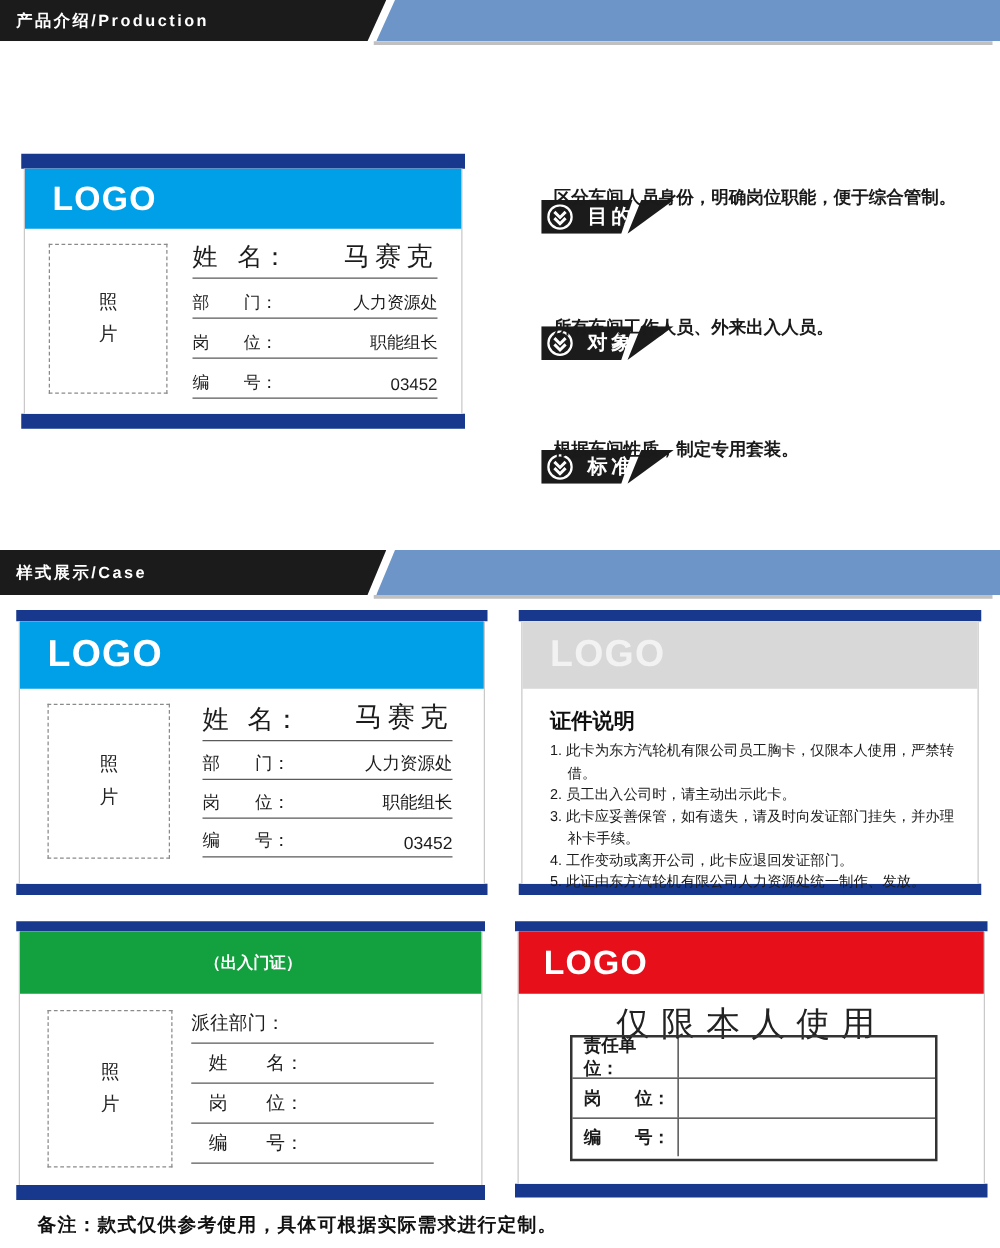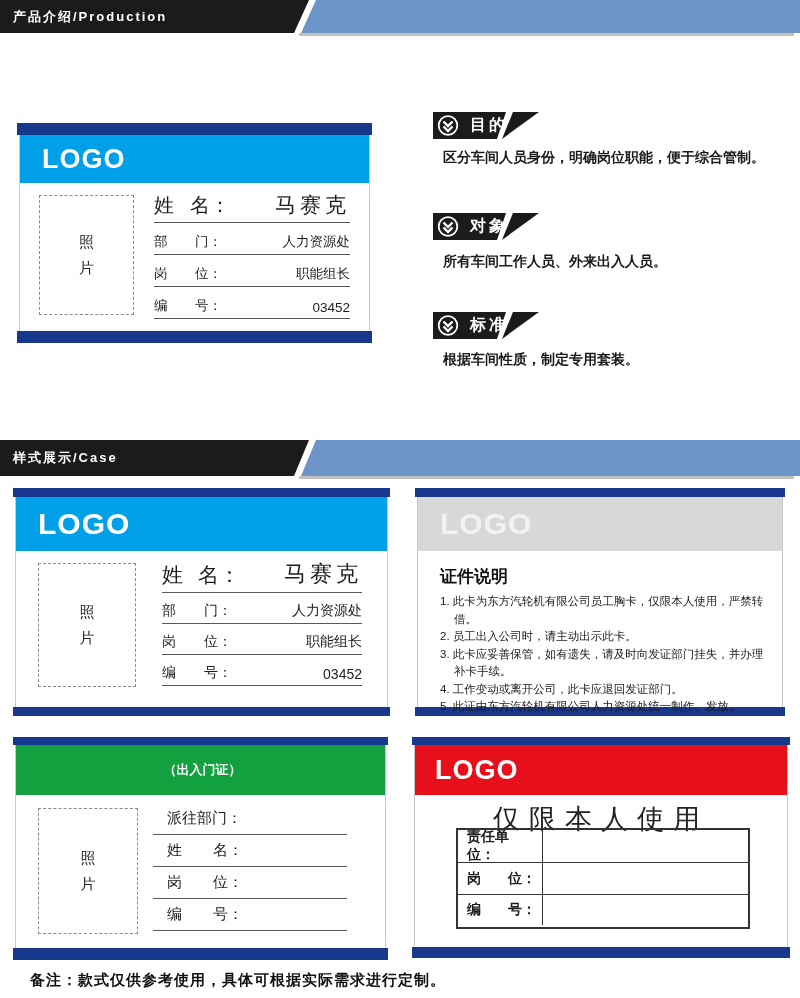--- a/index.html
+++ b/index.html
@@ -11,21 +11,21 @@
   .sec-banner .accent{position:absolute;top:0;left:0;width:800px;height:100%;
         clip-path:polygon(316px 0,100% 0,100% 100%,301px 100%);}
   .sec-banner .blackbar{position:absolute;top:0;left:0;width:330px;height:100%;
         clip-path:polygon(0 0,309px 0,294px 100%,0 100%);
         display:flex;align-items:center;}
   .sec-banner .blackbar span{color:#fff;font-size:13px;font-weight:bold;
         letter-spacing:2px;padding-left:13px;white-space:nowrap;}
   .sec-banner .shadow{position:absolute;left:299px;right:6px;top:100%;height:3px;background:#c0c0c0;}
 
   
-  .flag{position:absolute;width:106px;height:27px;}
+  .flag{position:absolute;width:106px;height:27px;margin-top:48px;}
   .flag svg{position:absolute;left:0;top:0;}
   .flag .flabel{position:absolute;left:37px;top:0;height:27px;display:flex;align-items:center;
         color:#fff;font-size:16px;font-weight:bold;letter-spacing:3px;}
   .desc{position:absolute;left:443px;width:350px;font-size:14px;font-weight:600;color:#1a1a1a;}
 
   
   .card{position:absolute;}
   .bar{position:absolute;left:0;right:0;background:#17388c;}
   .face{position:absolute;left:2px;right:2px;background:#fff;
         border-left:1px solid #c9c9c9;border-right:1px solid #c9c9c9;}
@@ -231,21 +231,21 @@
     <div class="face" style="top:8px;bottom:12px;">
       <div class="hd" style="height:50px;background:#13a03e;justify-content:center;">
         <span style="color:#fff;font-weight:bold;font-size:13px;margin-left:4px;">（出入门证）</span>
       </div>
       <div class="photo" style="left:22px;top:63px;width:98px;height:124px;">
         <span>照
 片</span>
       </div>
       <div class="fields" style="left:137px;top:58px;width:194px;">
         <div class="frow" style="height:32px;font-size:15px;padding-bottom:6px;">
-          <span class="flbl" style="width:84px;margin-left:14px;">
+          <span class="flbl" style="width:84px;margin-left:0;">
             <span>派往部门：</span>
               <span></span>
           </span>
             <span class="fval"></span>
         </div>
         <div class="frow" style="height:32px;font-size:15px;padding-bottom:6px;">
           <span class="flbl" style="width:76px;margin-left:14px;">
             <span>姓</span>
               <span>名：</span>
           </span>

